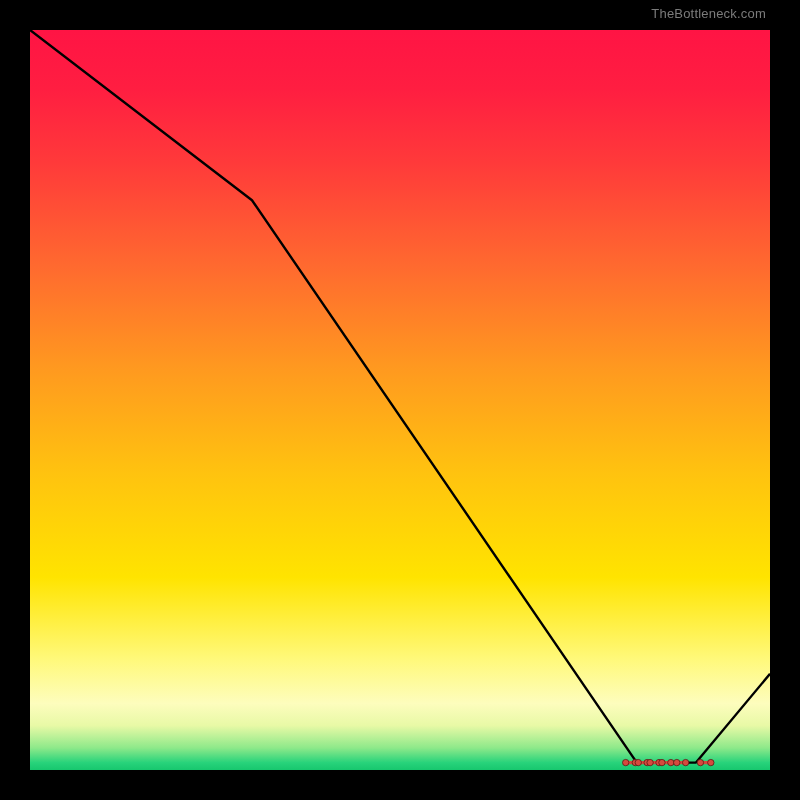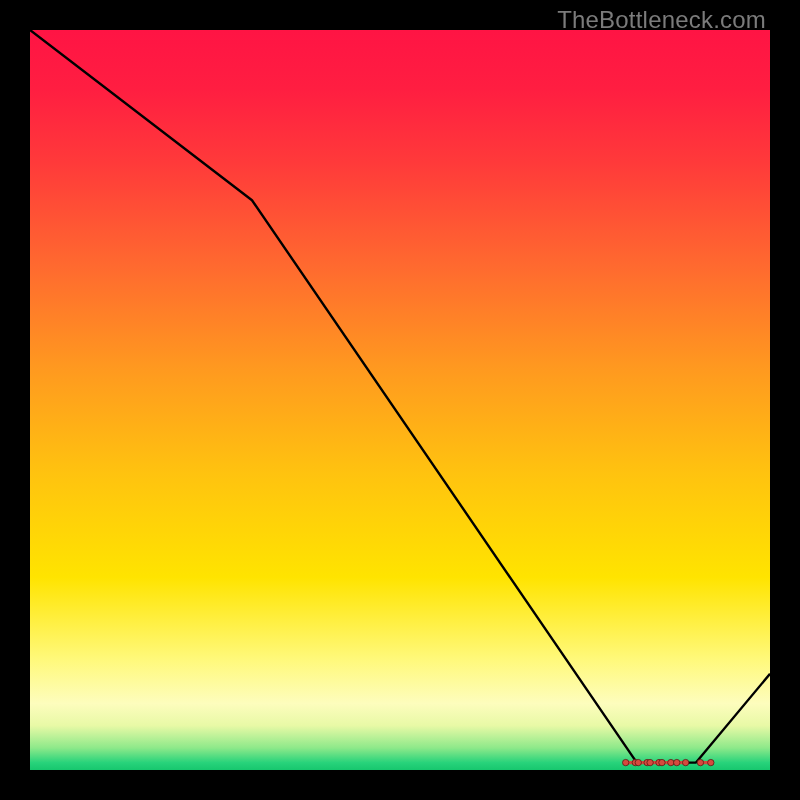--- a/index.html
+++ b/index.html
@@ -38,21 +38,21 @@
       #8ee98a 97%,
       #28d37b 99%,
       #17c76e 100%
     );
   }
   .watermark {
     position: absolute;
     top: 6px;
     right: 34px;
     color: #7b7b7b;
-    font-size: 24px;
+    font-size: 13px;
     letter-spacing: 0.2px;
     font-weight: 500;
   }
   svg.overlay {
     position: absolute;
     left: 0;
     top: 0;
     width: 740px;
     height: 740px;
   }

